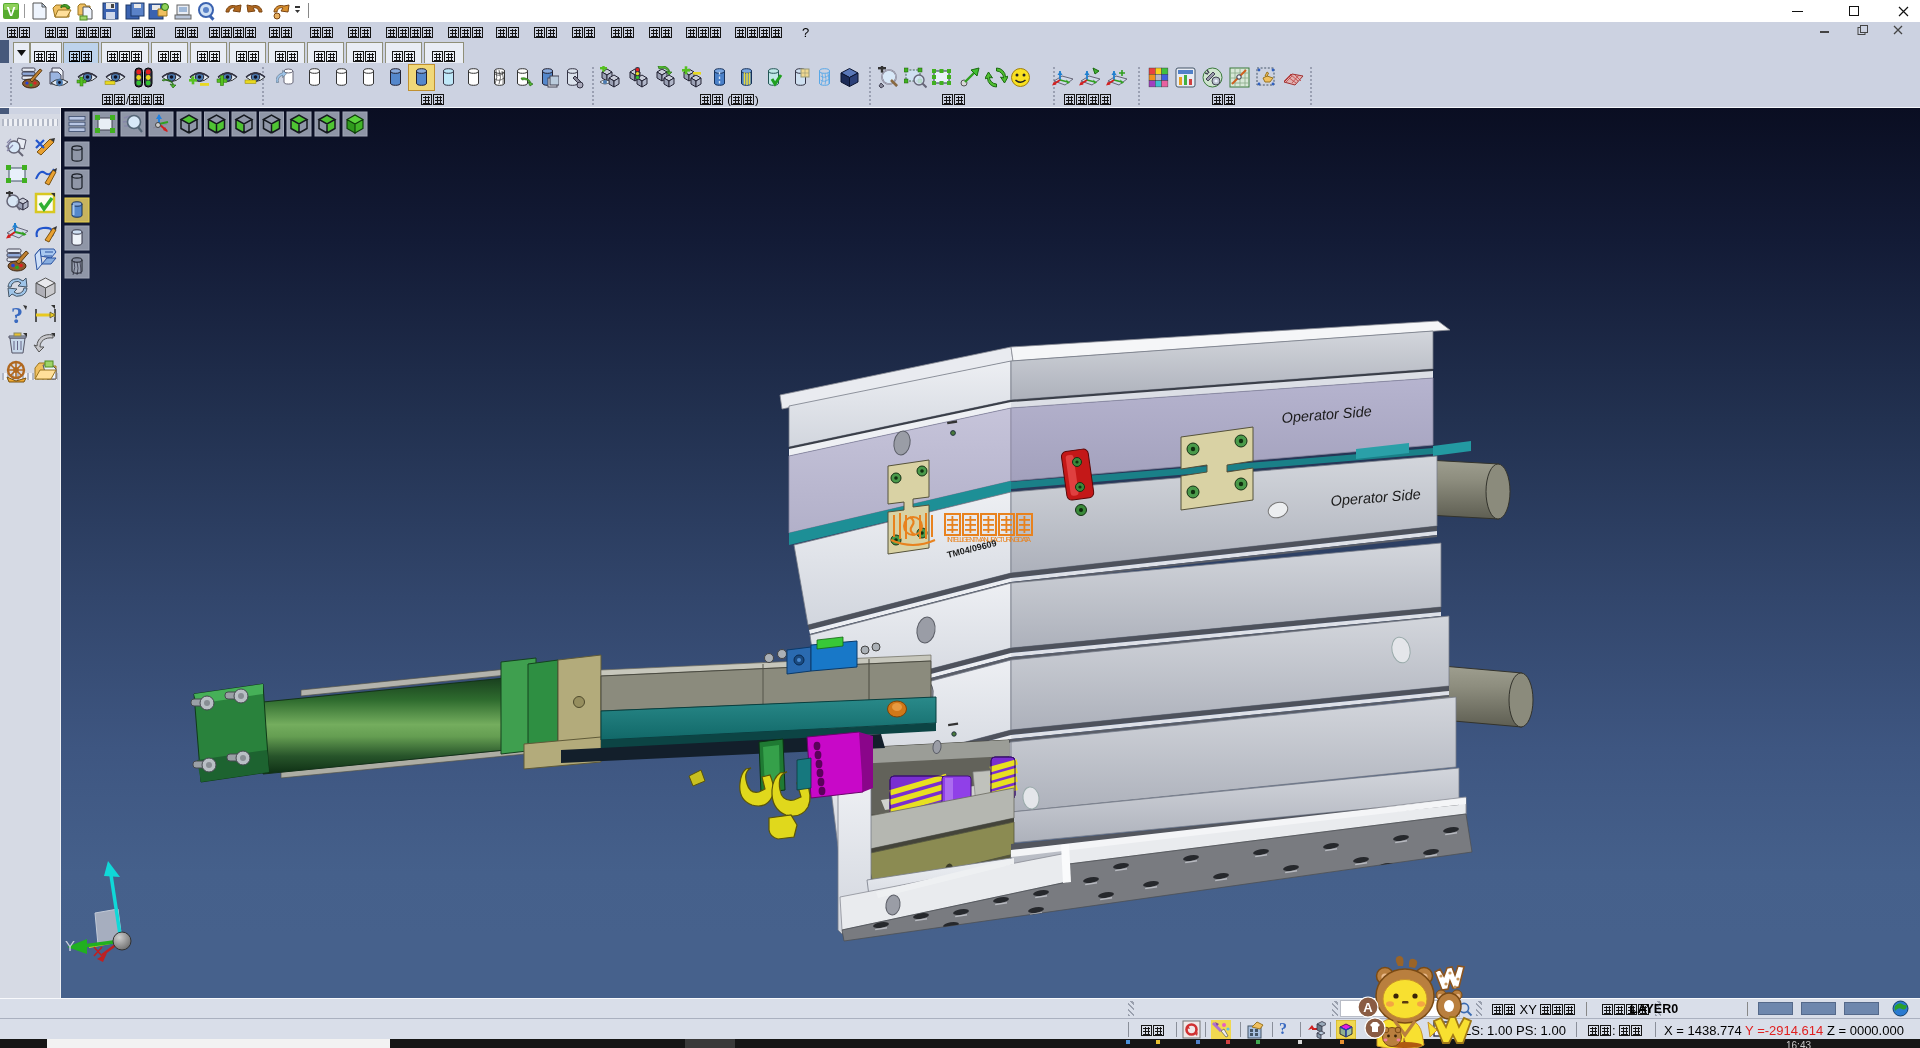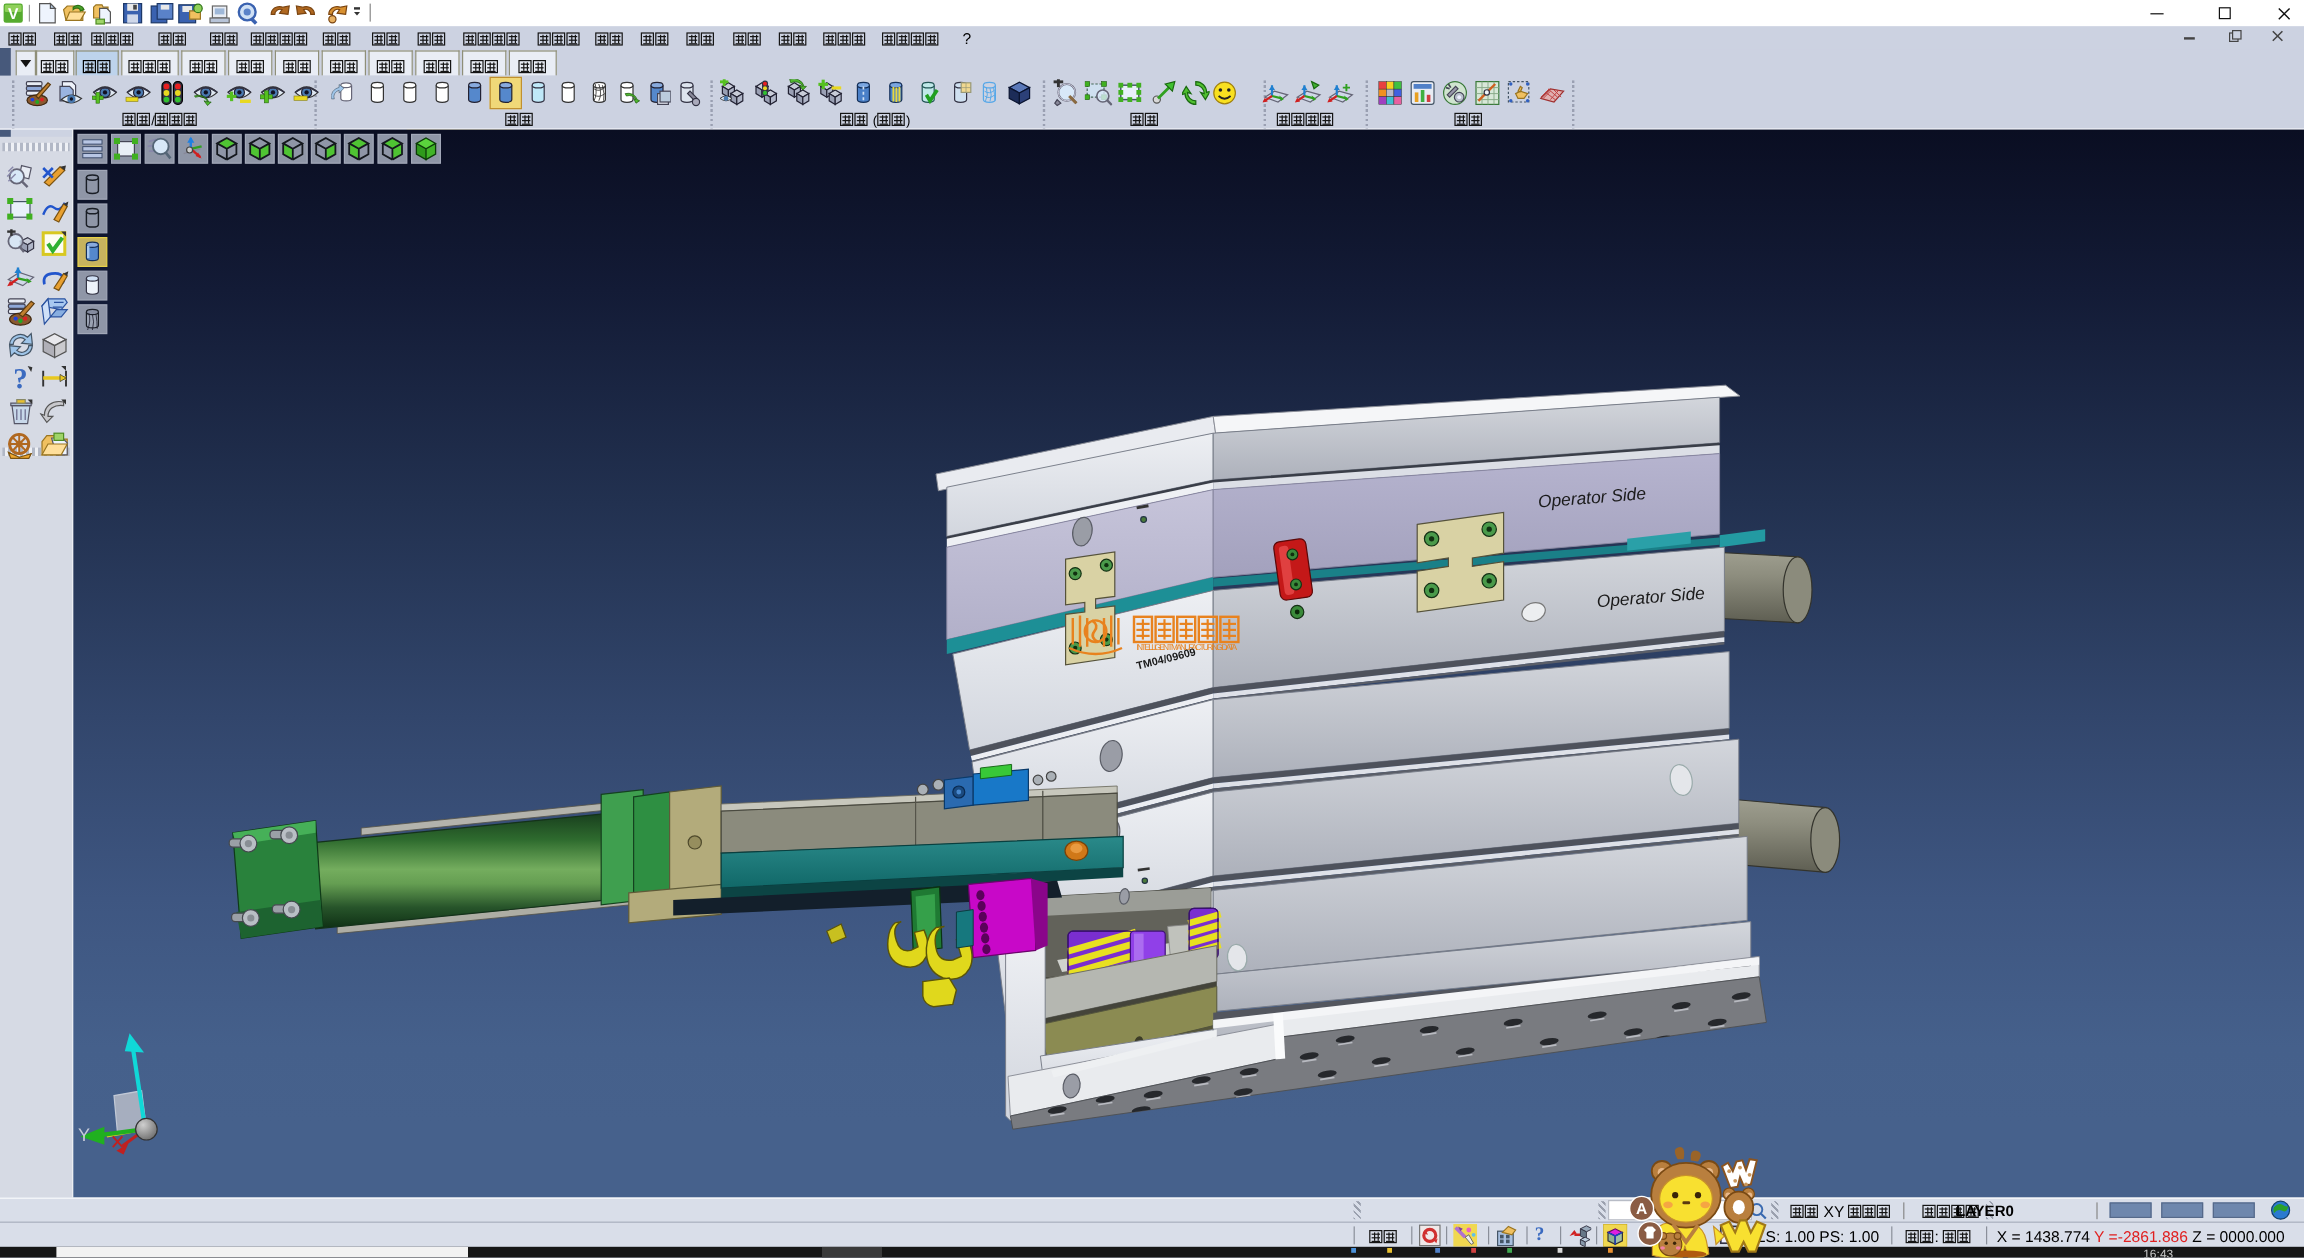--- a/index.html
+++ b/index.html
@@ -1272,21 +1272,21 @@
       <path d="M4 7l6 3 6-3M10 10v7" fill="none" stroke="#2040c0" stroke-width="1.2"></path>
     </svg>
     <svg width="22" height="19" style="position:absolute;left:1432px;top:1px">
       <rect x="2" y="2" width="16" height="14" fill="#eef" stroke="#334" stroke-width="1.4"></rect>
       <path d="M10 2v14M2 9h16" stroke="#334" stroke-width="1.4"></path>
     </svg>
     <span style="position:absolute;left:1464px;top:4px;font-size:13px">LS: 1.00 PS: 1.00</span>
     <div style="position:absolute;left:1576px;top:3px;width:1px;height:15px;background:#8a8f9a"></div>
     <span style="position:absolute;left:1588px;top:4px;font-size:13px"><i class="c"></i><i class="c"></i>: <i class="c"></i><i class="c"></i></span>
     <div style="position:absolute;left:1655px;top:3px;width:1px;height:15px;background:#8a8f9a"></div>
-    <span style="position:absolute;left:1664px;top:4px;font-size:13px">X = 1438.774 <span style="color:#e02020">Y =-2861.886</span> Z = 0000.000</span>
+    <span style="position:absolute;left:1664px;top:4px;font-size:13px">X = 1438.774 <span style="color:#e02020">Y =-2914.614</span> Z = 0000.000</span>
   </div>
 <div id="blackbar" style="overflow:hidden">
     <div style="position:absolute;left:47px;top:0;width:343px;height:9px;background:#f2f2f2"></div>
     <div style="position:absolute;left:685px;top:0;width:50px;height:9px;background:#3a3a3a"></div>
     <span style="position:absolute;left:1786px;top:1px;font-size:10px;color:#c8c8c8">16:43</span>
     <div style="position:absolute;left:1126px;top:1px;width:4px;height:4px;background:#4a90d8"></div>
     <div style="position:absolute;left:1156px;top:1px;width:4px;height:4px;background:#e8c030"></div>
     <div style="position:absolute;left:1196px;top:1px;width:4px;height:4px;background:#5080c8"></div>
     <div style="position:absolute;left:1226px;top:1px;width:4px;height:4px;background:#d04040"></div>
     <div style="position:absolute;left:1256px;top:1px;width:4px;height:4px;background:#40a850"></div>

